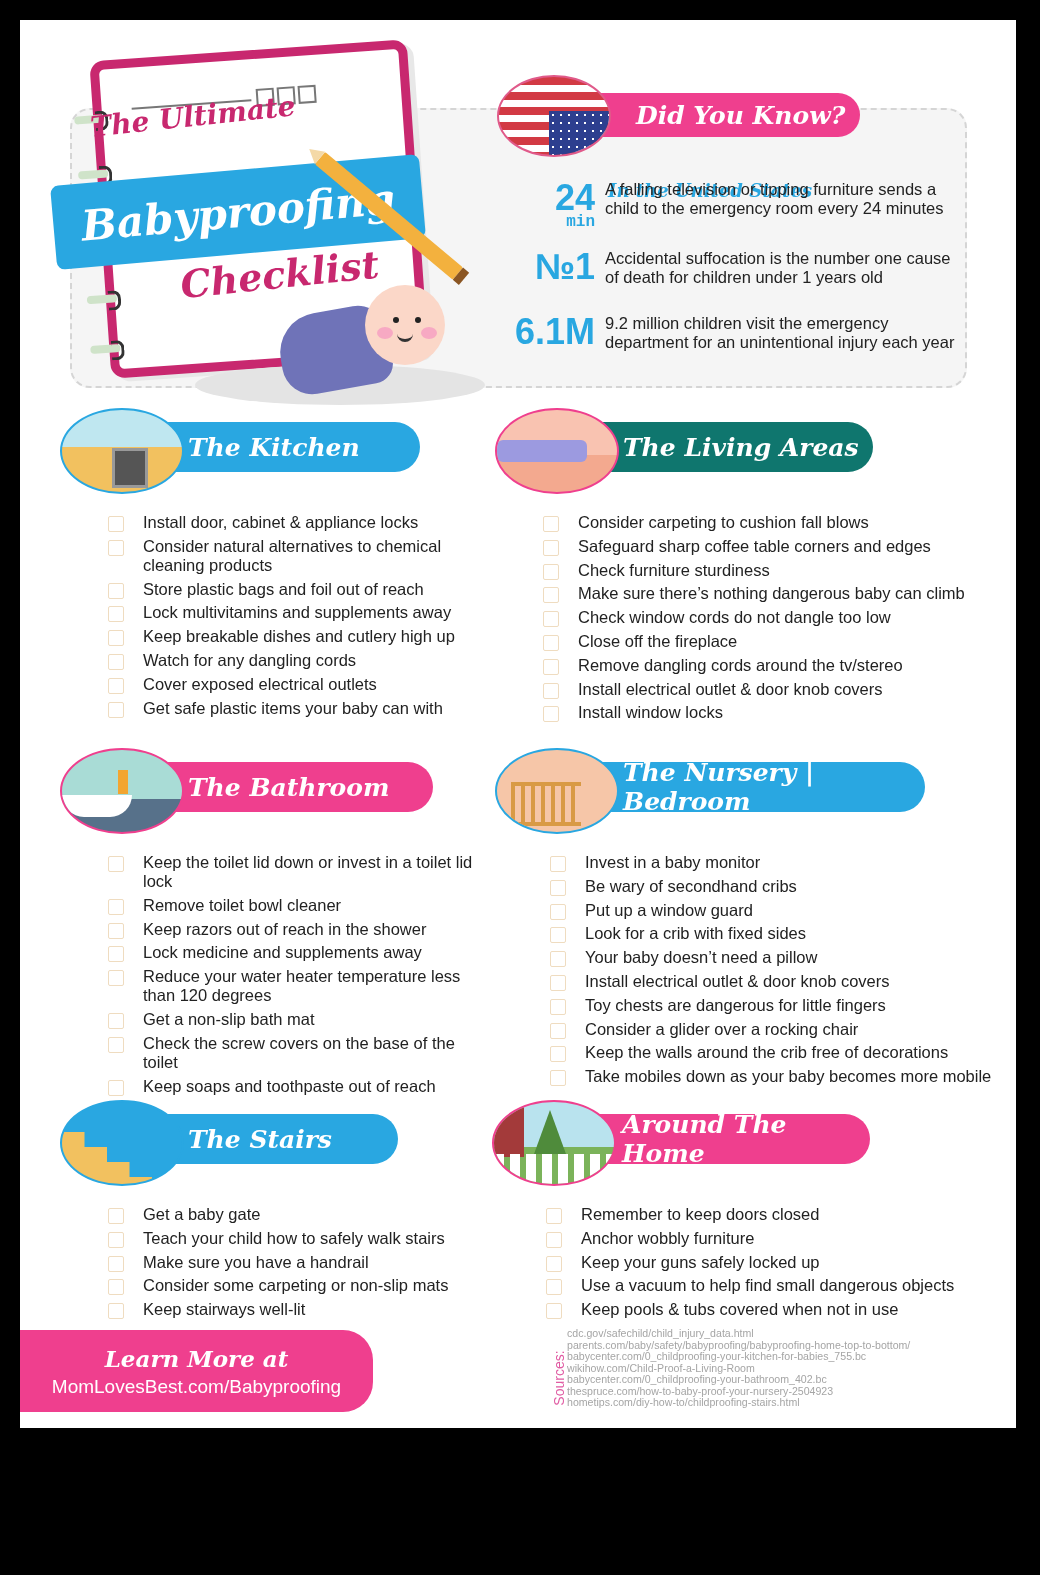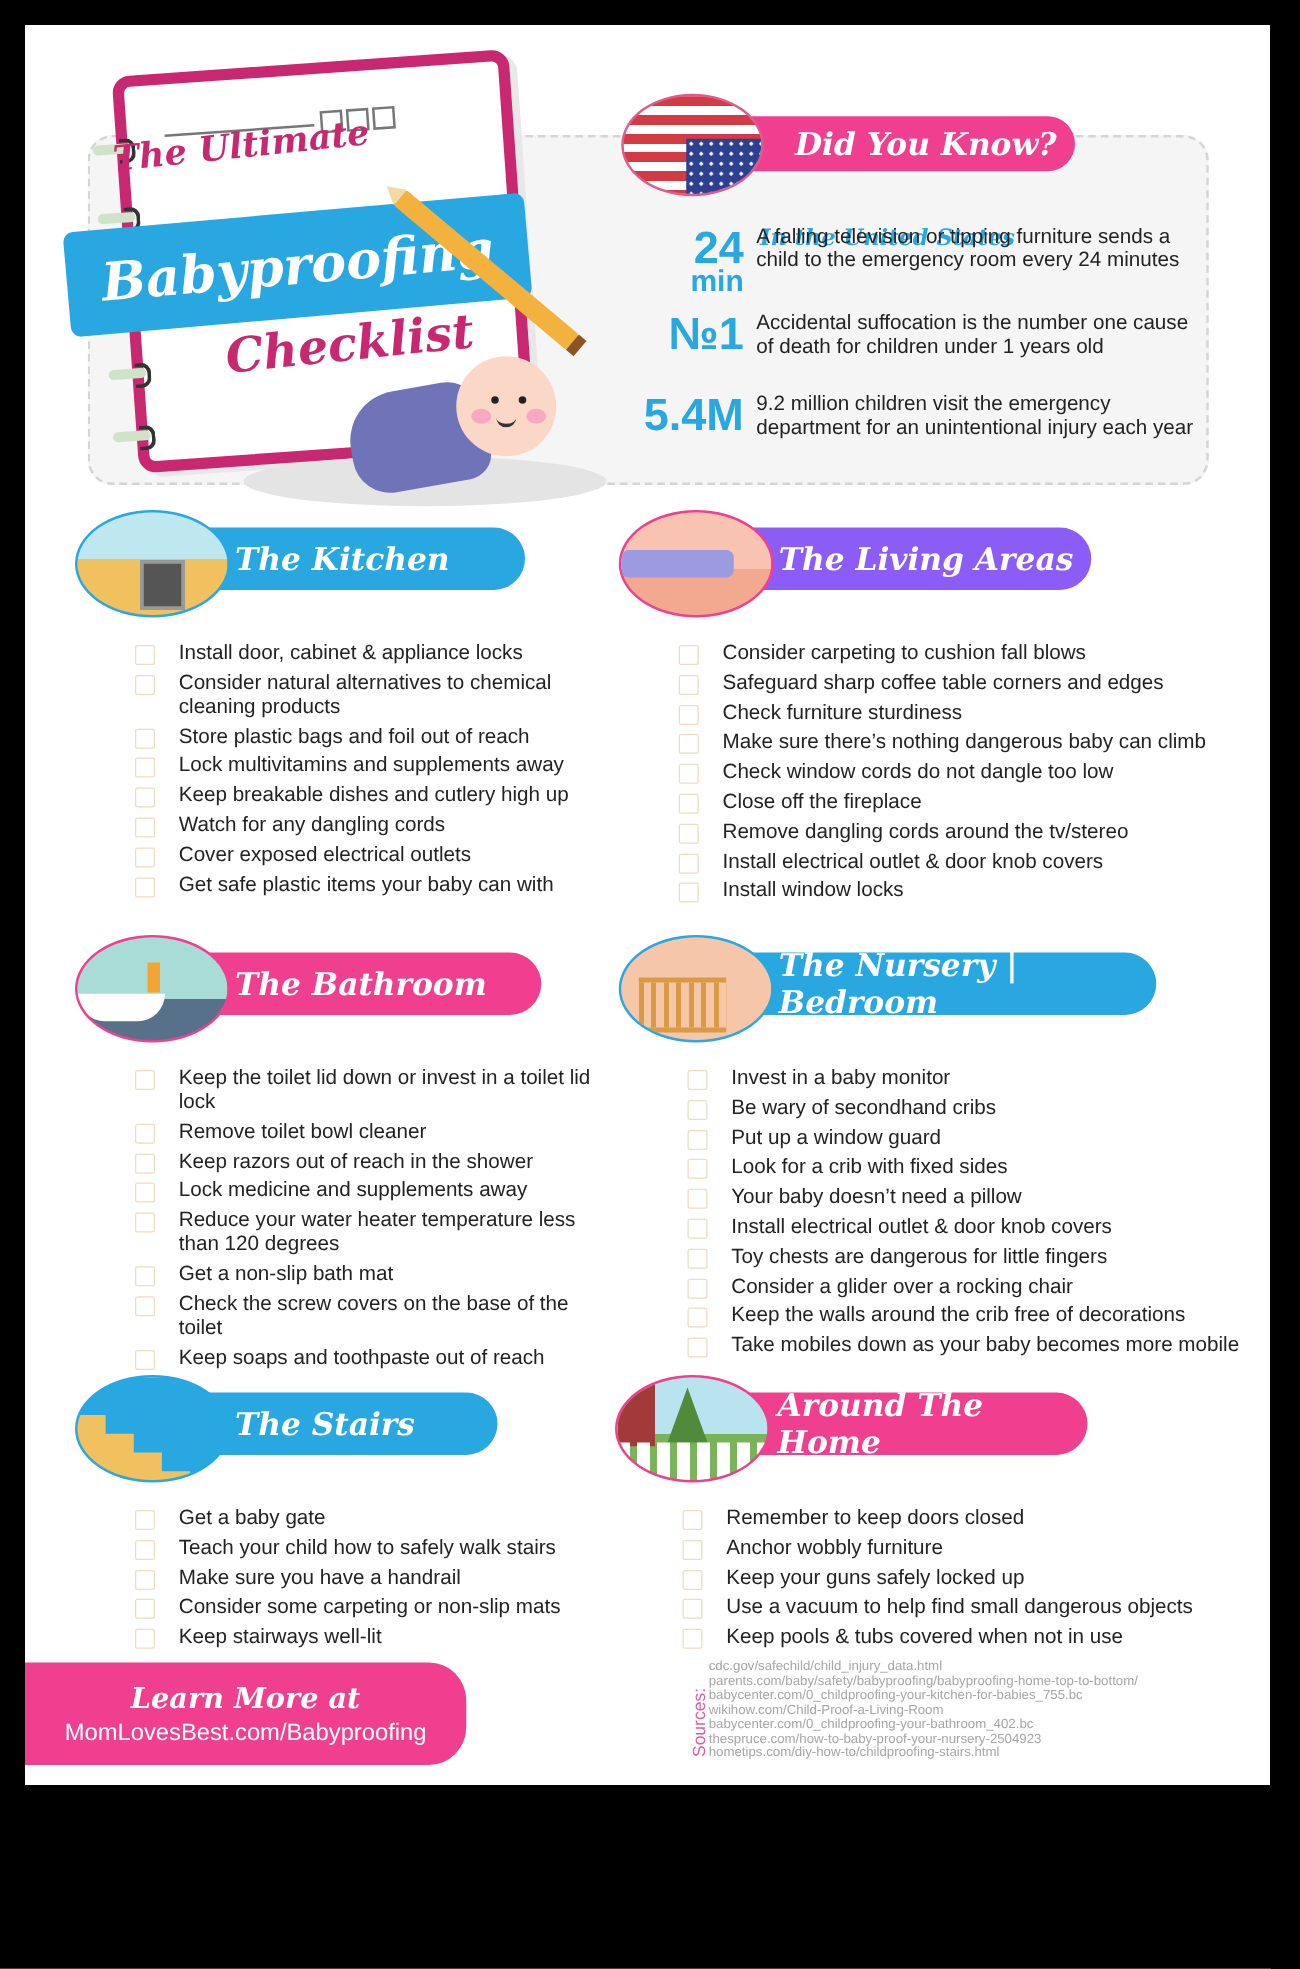--- a/index.html
+++ b/index.html
@@ -64,21 +64,21 @@
     position: absolute; height: 44px; border-radius: 0 24px 24px 0;
     display: flex; align-items: center; color: #fff; font-size: 25px;
   }
   .pill.pink { background: #ef3f8e; }
   .dyk-pill { left: 580px; top: 73px; width: 260px; padding-left: 36px; box-sizing: border-box; }
   .dyk-sub { position: absolute; left: 588px; top: 128px; color: #29a7e1; font-size: 18px; margin-top: 32px; }
   .stat { position: absolute; left: 485px; width: 460px; display: flex; }
   .stat .num { width: 100px; text-align: right; color: #29a7e1; font-weight: bold; padding-right: 10px; box-sizing: border-box; line-height: 1; }
   .stat .txt { flex: 1; color: #222; font-size: 16.5px; line-height: 19px; }
   .num-big { font-size: 36px; }
-  .num-sub { font-size: 24px; display: block; margin-top: -2px; }
+  .num-sub { font-size: 16px; display: block; margin-top: -2px; font-family: Liberation Mono, monospace; }
 
   
   .section { position: absolute; }
   .sec-icon {
     position: absolute; left: 0; top: 0; width: 120px; height: 82px; border-radius: 50%;
     overflow: hidden; border: 2px solid;
   }
   .sec-pill { position: absolute; top: 14px; height: 50px; border-radius: 0 26px 26px 0; display: flex; align-items: center; padding-left: 30px; box-sizing: border-box; color: #fff; font-size: 25px; }
   .items { position: absolute; left: 38px; top: 95px; list-style: none; margin: 10px; padding: 0; }
   .items li { display: flex; align-items: flex-start; font-size: 16.5px; color: #222; line-height: 19px; margin-bottom: 4.8px; }
@@ -171,21 +171,21 @@
     <div class="txt">A falling television or tipping furniture sends a child to the emergency room every 24 minutes</div>
   </div>
   <div class="stat" style="top:229px">
     <div class="num">
       <span class="num-big">№1</span>
     </div>
     <div class="txt">Accidental suffocation is the number one cause of death for children under 1 years old</div>
   </div>
   <div class="stat" style="top:294px">
     <div class="num">
-      <span class="num-big">5.4M</span>
+      <span class="num-big">6.1M</span>
     </div>
     <div class="txt">9.2 million children visit the emergency department for an unintentional injury each year</div>
   </div>
 
   <div class="section" style="left:40px;top:388px;width:440px;height:330px">
     <div class="sec-pill script" style="left:98px;width:262px;background:#29a7e1">
         <span>The Kitchen</span>
       </div>
     <div class="sec-icon art-kitchen" style="border-color:#29a7e1">
         <div class="stove"></div>
@@ -220,21 +220,21 @@
           <span class="lbl">Cover exposed electrical outlets</span>
         </li>
         <li>
           <span class="cb"></span>
           <span class="lbl">Get safe plastic items your baby can with</span>
         </li>
       </ul>
   </div>
 
   <div class="section" style="left:475px;top:388px;width:500px;height:330px">
-    <div class="sec-pill script" style="left:98px;width:280px;background:#8b5cf6">
+    <div class="sec-pill script" style="left:98px;width:280px;background:#0f766e">
         <span>The Living Areas</span>
       </div>
     <div class="sec-icon art-living" style="border-color:#ef3f8e">
         <div class="sofa"></div>
       </div>
     <ul class="items" id="list-living">
         <li>
           <span class="cb"></span>
           <span class="lbl">Consider carpeting to cushion fall blows</span>
         </li>

